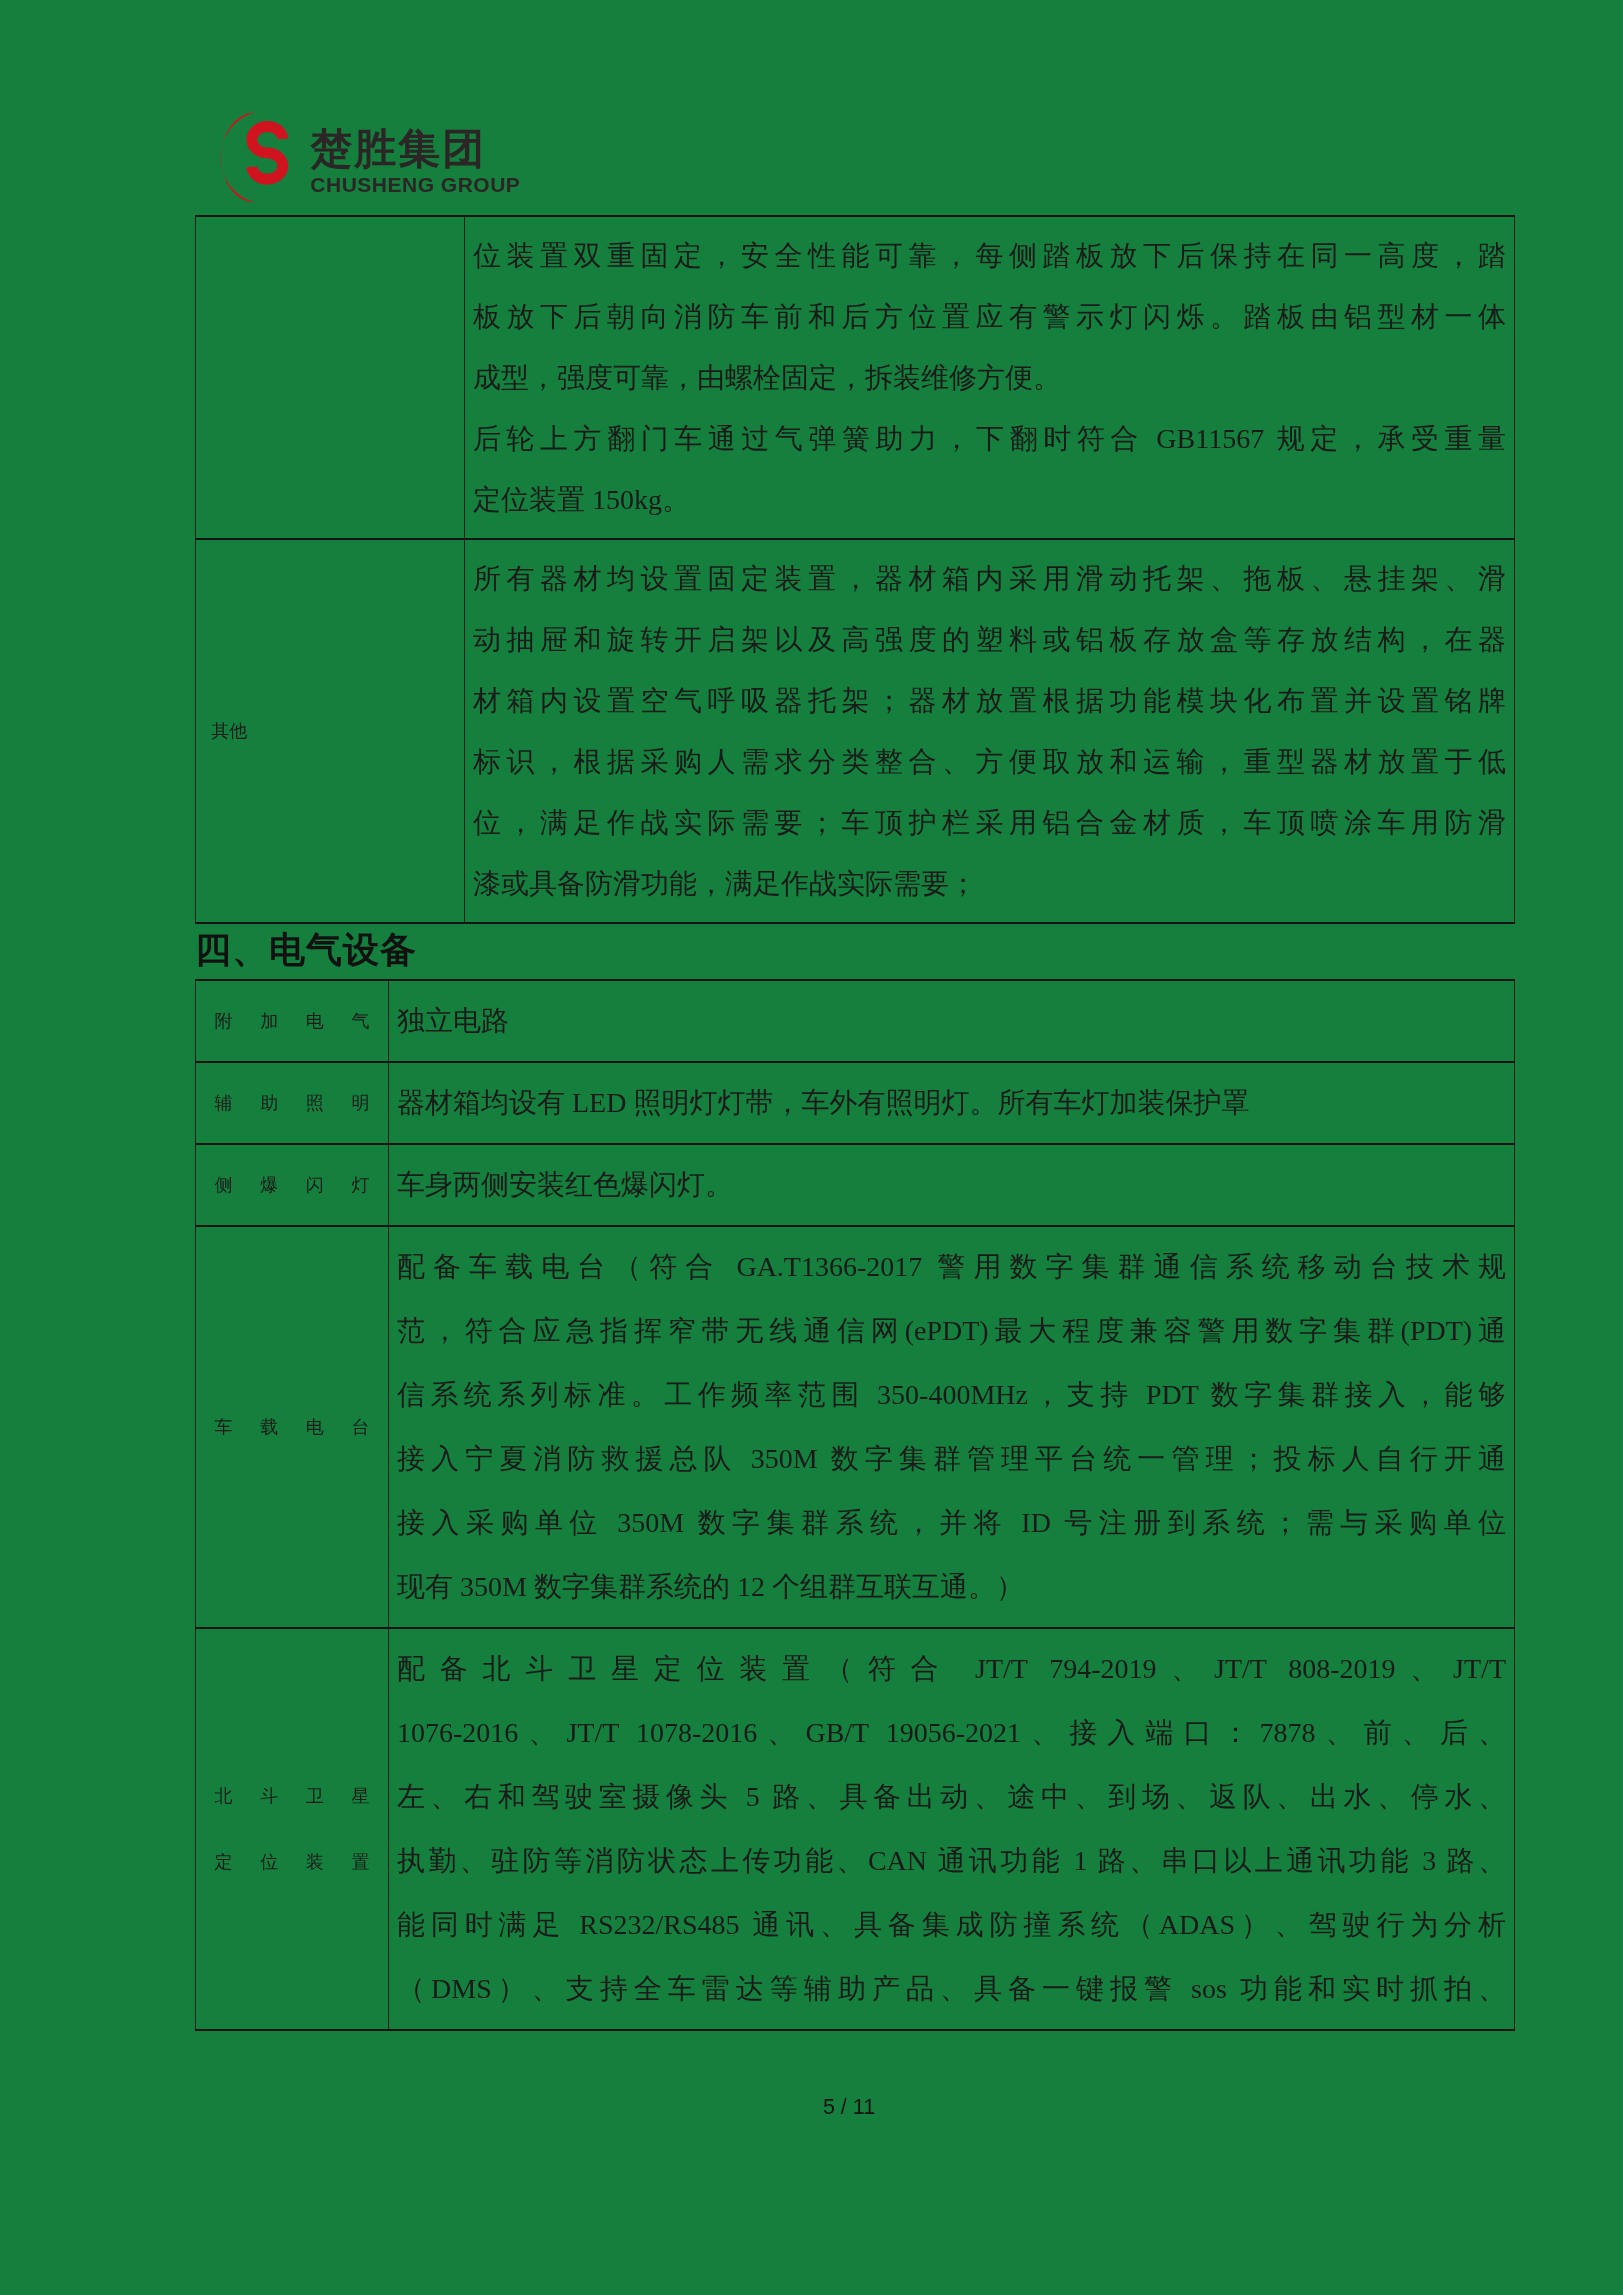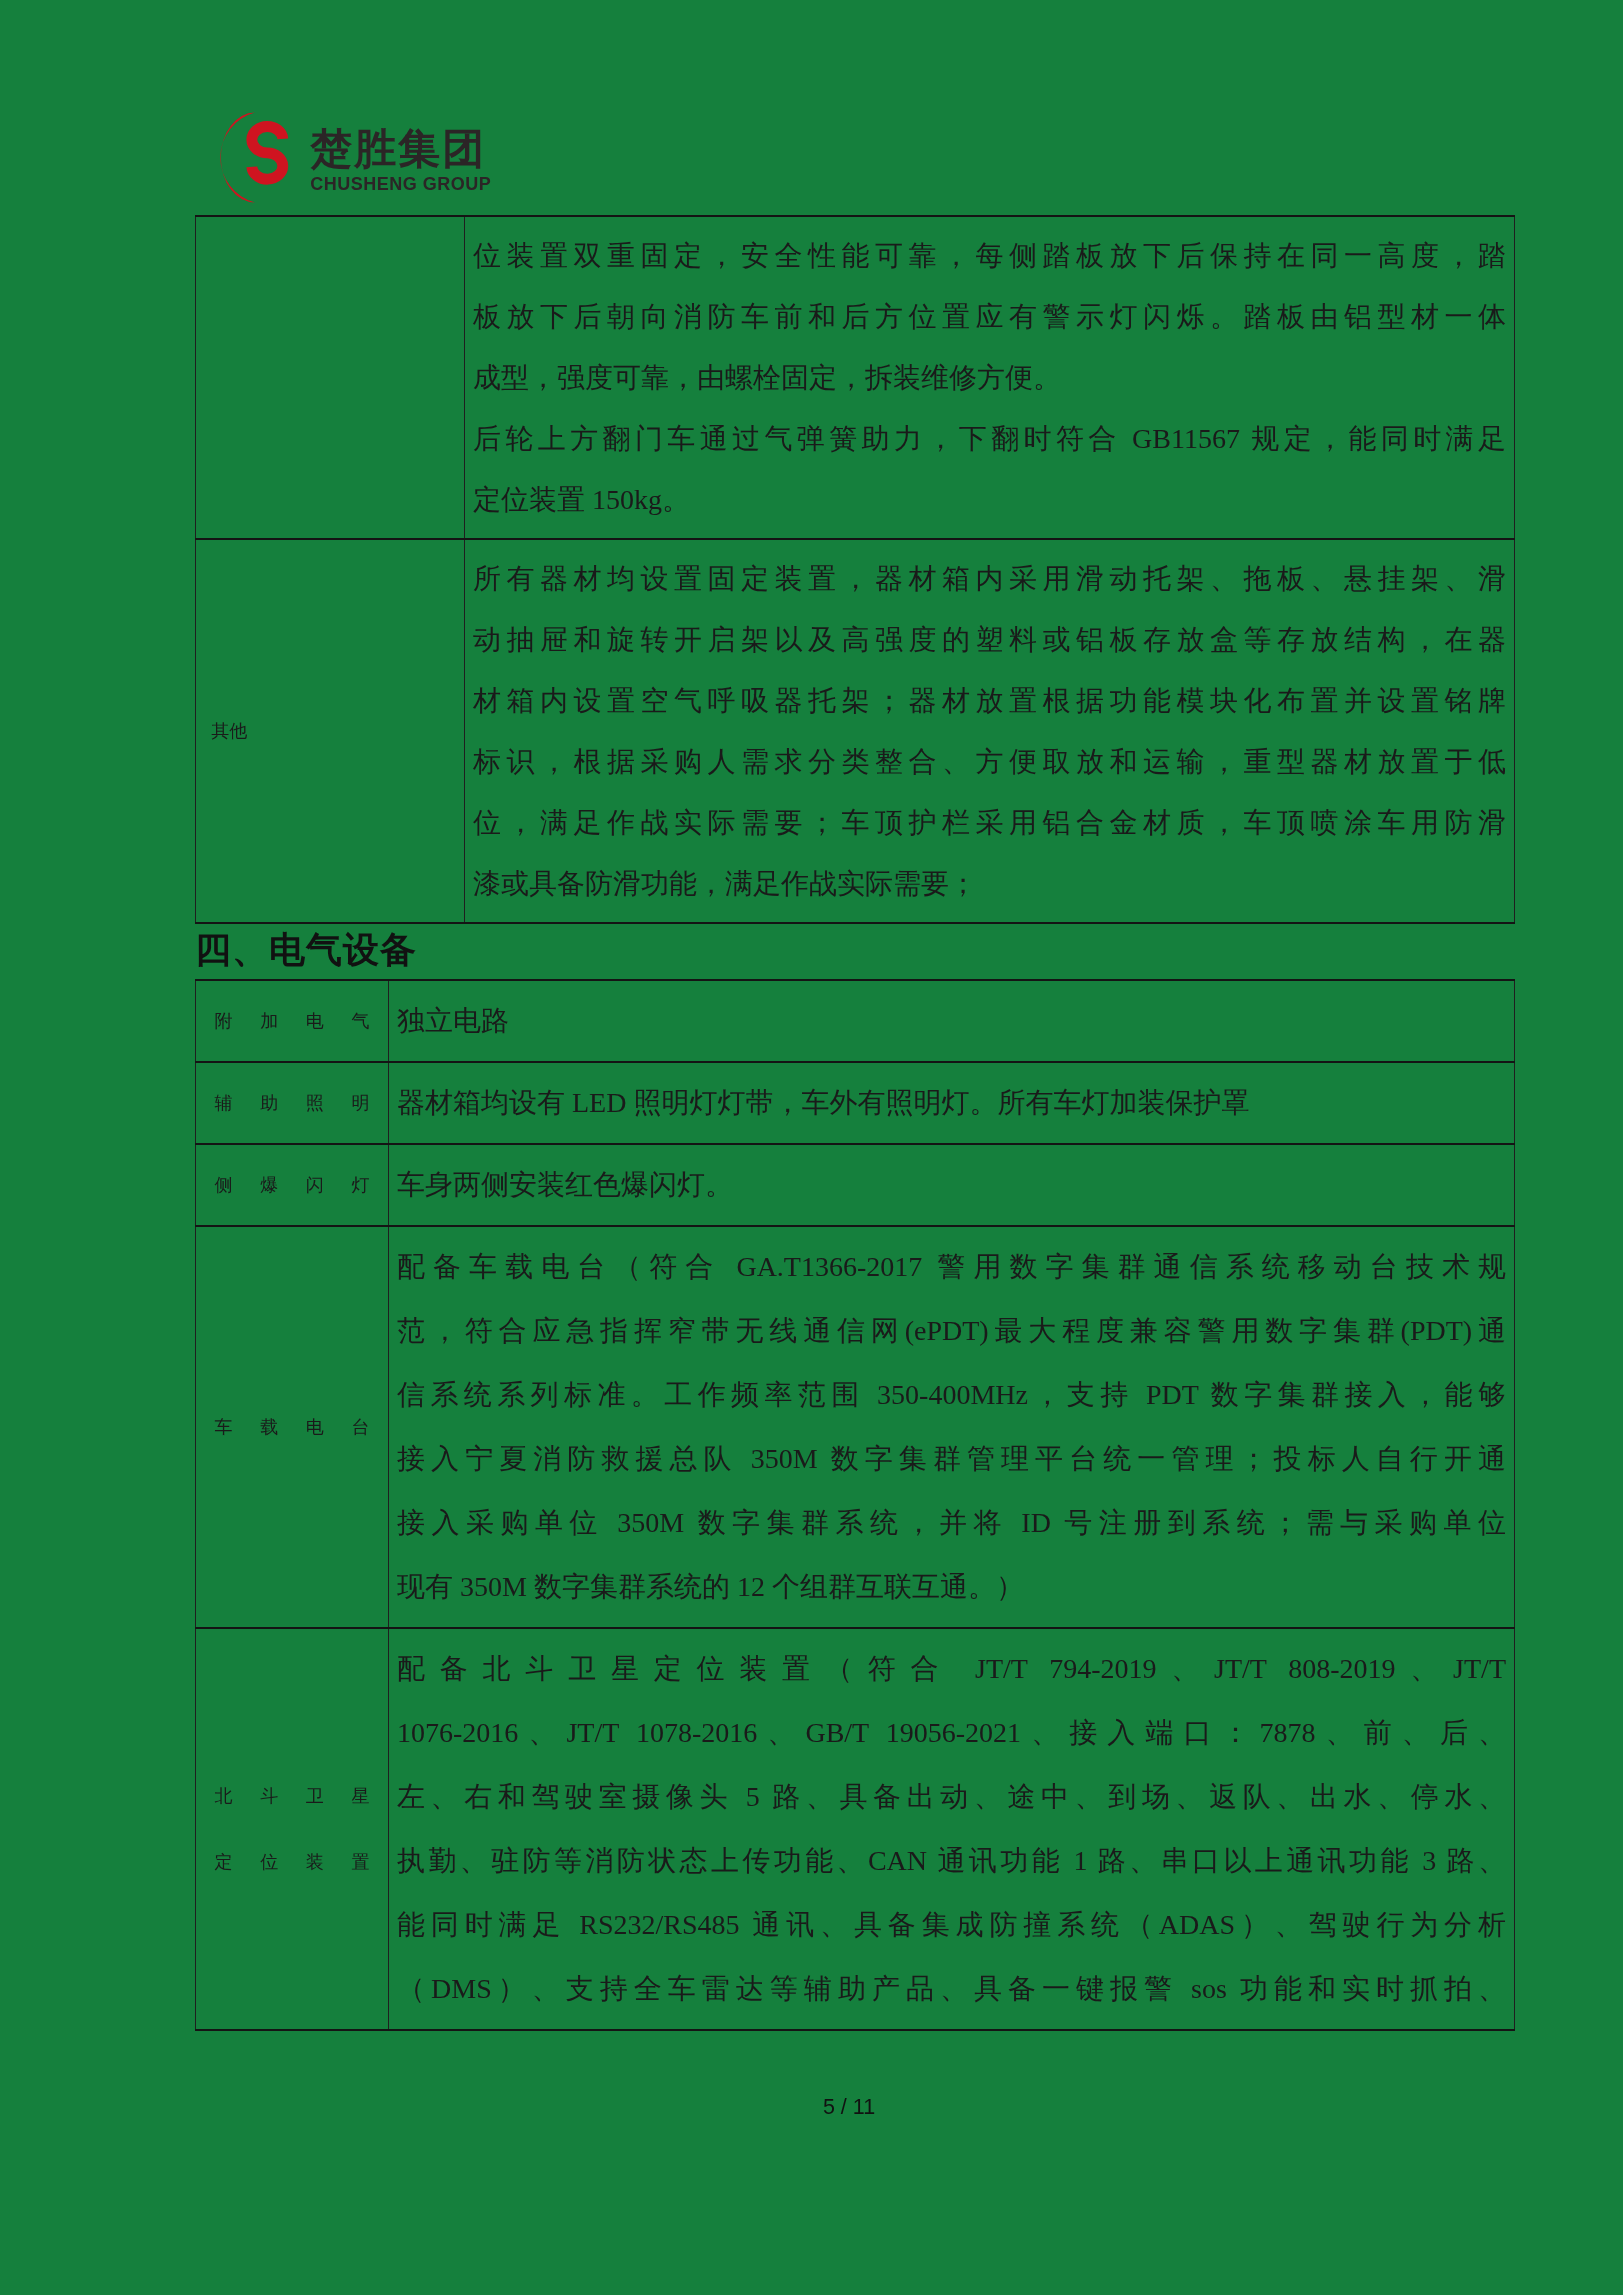--- a/index.html
+++ b/index.html
@@ -15,21 +15,21 @@
   .logo{position:absolute;left:219px;top:111px;display:flex;align-items:flex-start;}
   .logo-mark{width:78px;height:93px;flex:0 0 auto;}
   .logo-text{margin-left:13.3px;padding-top:14.3px;}
   .logo-cn{
     font-family:"Liberation Sans","DejaVu Sans",sans-serif;
     font-weight:bold;font-size:42px;line-height:47px;
     letter-spacing:2px;color:#2b2526;white-space:nowrap;
   }
   .logo-en{
     font-family:"Liberation Sans","DejaVu Sans",sans-serif;
-    font-weight:bold;font-size:18px;line-height:21.5px;
+    font-weight:bold;font-size:21px;line-height:21.5px;
     letter-spacing:0.5px;color:#2b2526;white-space:nowrap;margin-top:2px;
   }
   
   .content{position:absolute;left:195px;top:215px;width:1320px;}
   table.spec{
     border-collapse:collapse;table-layout:fixed;width:1320px;
     font-size:28px;
   }
   table.spec th,table.spec td{
     border-left:1.5px solid #1f1f1f;
@@ -90,21 +90,21 @@
           <col class="c-label-t1">
           <col>
         </colgroup>
       <tbody>
           <tr style="height: 313px;">
             <th class="lbl"></th>
             <td class="cnt">
               <div class="cline full">位装置双重固定，安全性能可靠，每侧踏板放下后保持在同一高度，踏</div>
               <div class="cline full">板放下后朝向消防车前和后方位置应有警示灯闪烁。踏板由铝型材一体</div>
               <div class="cline">成型，强度可靠，由螺栓固定，拆装维修方便。</div>
-              <div class="cline full">后轮上方翻门车通过气弹簧助力，下翻时符合 GB11567 规定，能同时满足</div>
+              <div class="cline full">后轮上方翻门车通过气弹簧助力，下翻时符合 GB11567 规定，承受重量</div>
               <div class="cline">定位装置 150kg。</div>
             </td>
           </tr>
           <tr style="height: 382px;">
             <th class="lbl">
               <div class="lab-line">其他</div>
             </th>
             <td class="cnt">
               <div class="cline full">所有器材均设置固定装置，器材箱内采用滑动托架、拖板、悬挂架、滑</div>
               <div class="cline full">动抽屉和旋转开启架以及高强度的塑料或铝板存放盒等存放结构，在器</div>

